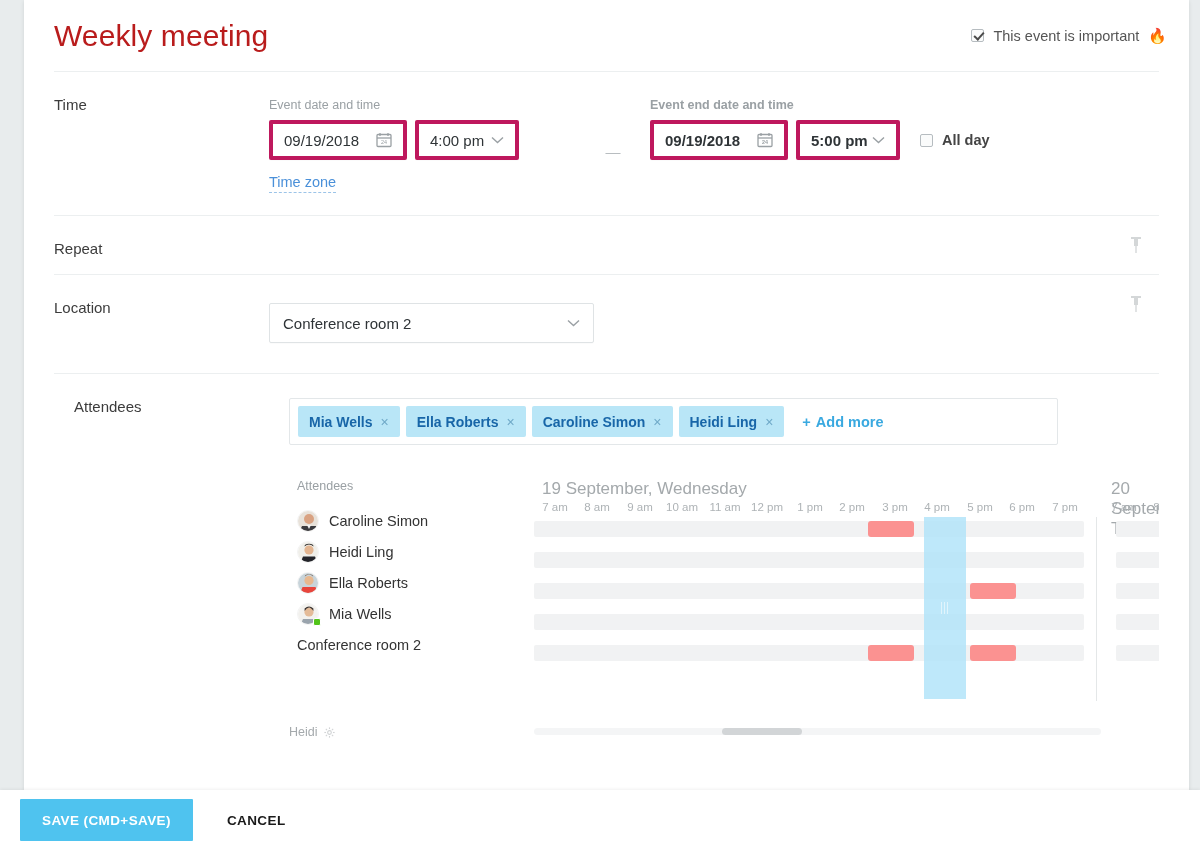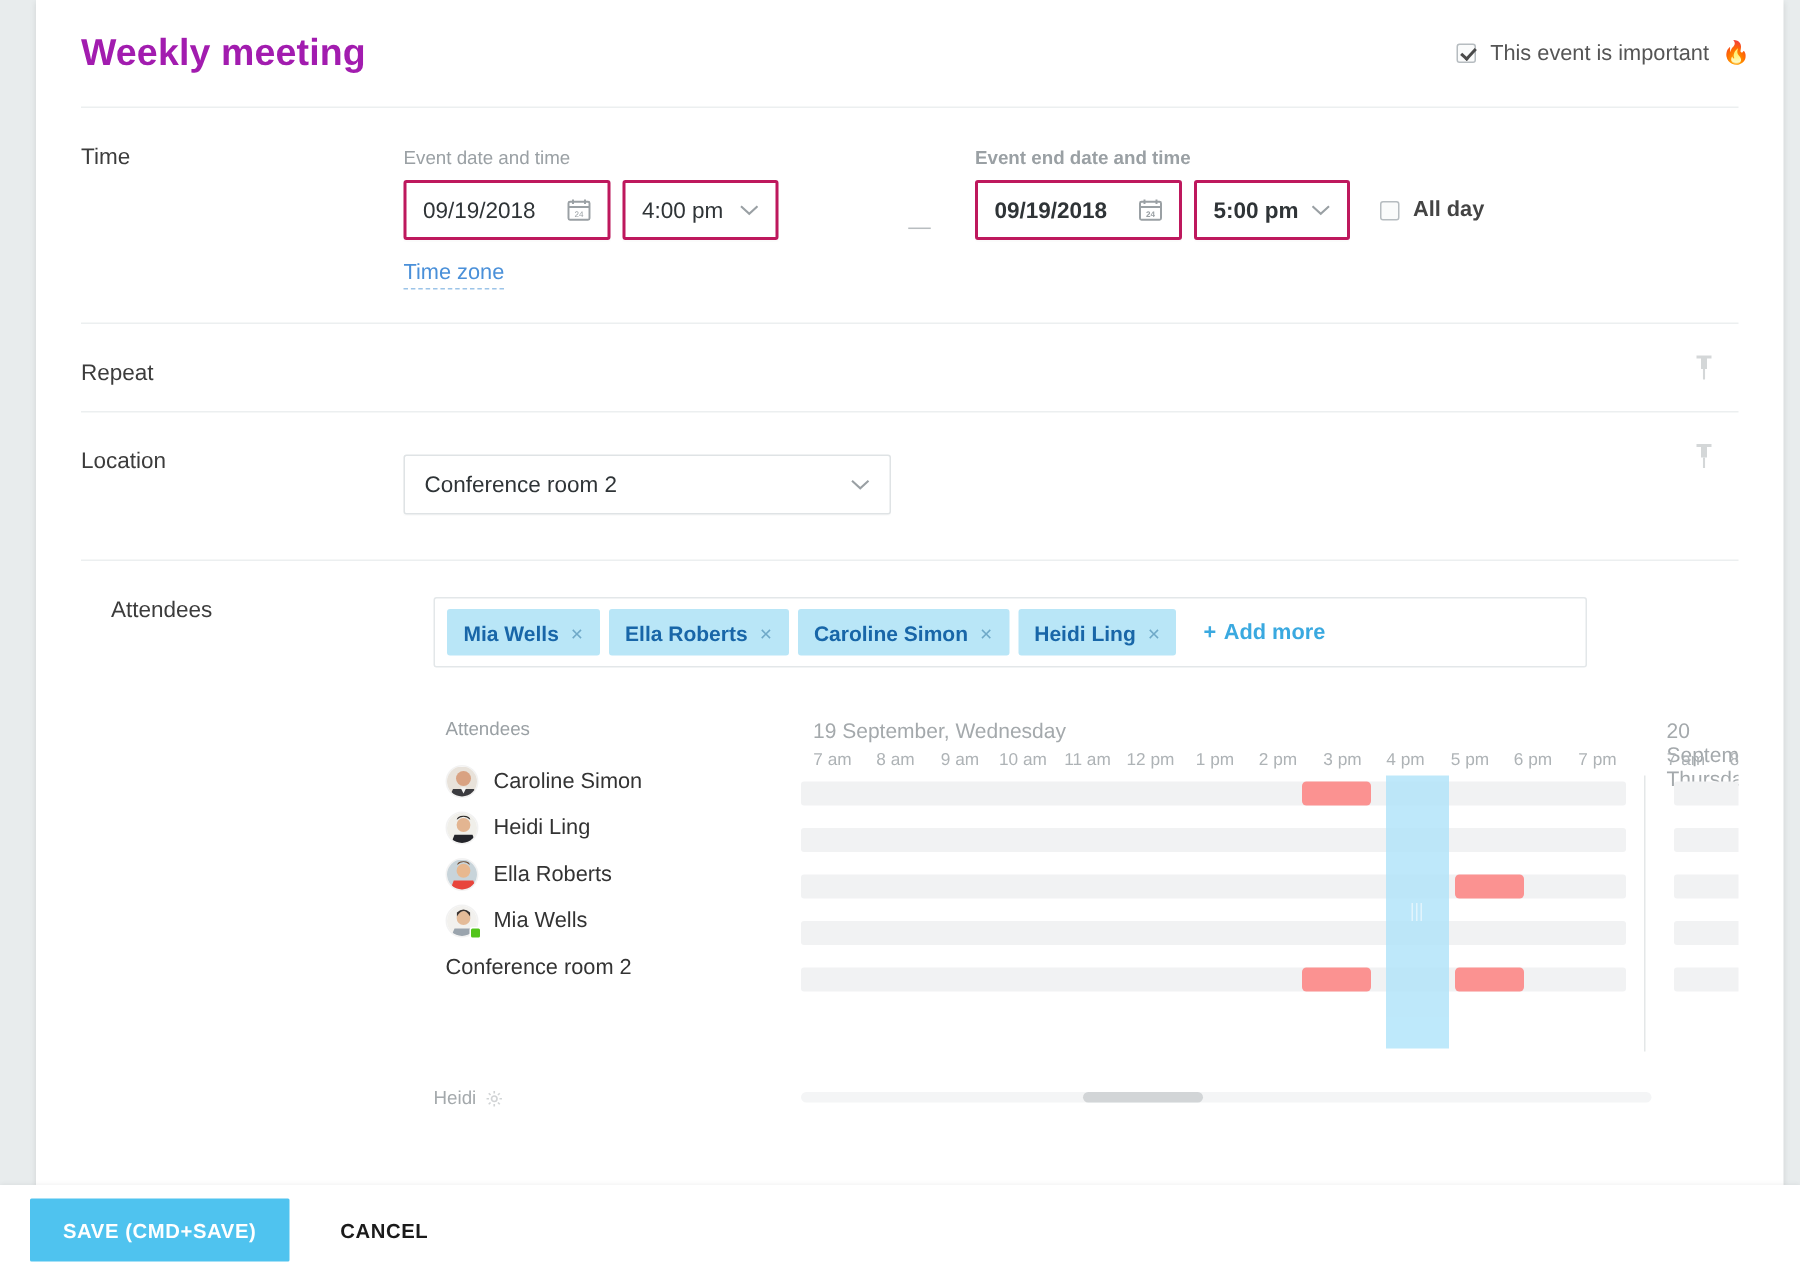--- a/index.html
+++ b/index.html
@@ -20,21 +20,21 @@
   }
 
   
   .card-header {
     position: relative;
     height: 71px;
     padding: 0 22px 0 30px;
     display: flex; align-items: center; justify-content: space-between;
   }
   .card-title {
-    font-size: 25px; color: #a21caf; font-weight: 700;
+    font-size: 30px; color: #b91c1c; font-weight: 400;
     letter-spacing: .1px;
   }
   .important-wrap { display: flex; align-items: center; gap: 9px; }
   .important-label { font-size: 14.5px; color: #555; }
   .flame { font-size: 15px; line-height: 1; }
 
   .chk {
     width: 13px; height: 13px; flex: 0 0 13px;
     border: 1px solid #b6bcc0; background: #fafbfb;
     border-radius: 2px; position: relative; display: inline-block;
@@ -82,21 +82,21 @@
   .dash {
     width: 22px; flex: 0 0 22px; color: #b8bdc0; font-size: 15px;
     text-align: center; padding-top: 30px;
   }
   .col-end { flex: 1; font-weight: bold; }
 
   .inline { display: flex; align-items: center; gap: 8px; }
 
   .input-box {
     height: 40px; background: #fff;
-    border: 2px solid #be185d; border-radius: 2px;
+    border: 4px solid #be185d; border-radius: 2px;
     display: flex; align-items: center; justify-content: space-between;
     padding: 0 11px; font-size: 15px; color: #2f3437;
     box-shadow: 0 1px 1px rgba(0,0,0,0.02);
   }
   .date-box { width: 138px; }
   .time-box { width: 104px; }
 
   .cal-icon { width: 16px; height: 16px; }
   .chev { width: 13px; height: 8px; }
 
@@ -170,21 +170,21 @@
     border: 1.5px solid #fff; border-radius: 2px;
   }
   .att-name { font-size: 14.5px; color: #333; }
   .room-name { font-size: 14.5px; color: #333; padding-left: 8px; height: 31px; display: flex; align-items: center;}
 
   .sched-right {
     position: absolute; left: 245px; top: 0; right: 0; bottom: 0;
     overflow: hidden;
   }
   .day-head {
-    font-size: 14px; color: #a4a9ac; height: 18px;
+    font-size: 17px; color: #a4a9ac; height: 18px;
     position: absolute; top: 0;
   }
   .hours { position: absolute; top: 22px; height: 16px; left: 0; right: 0; }
   .hour {
     position: absolute; top: 0; font-size: 11.5px; color: #aeb3b6;
     text-align: center; width: 42px;
   }
   .grid-rows { position: absolute; top: 42px; left: 0; right: 0; height: 178px; }
   .grid-row {
     position: absolute; left: 0; height: 16px;

